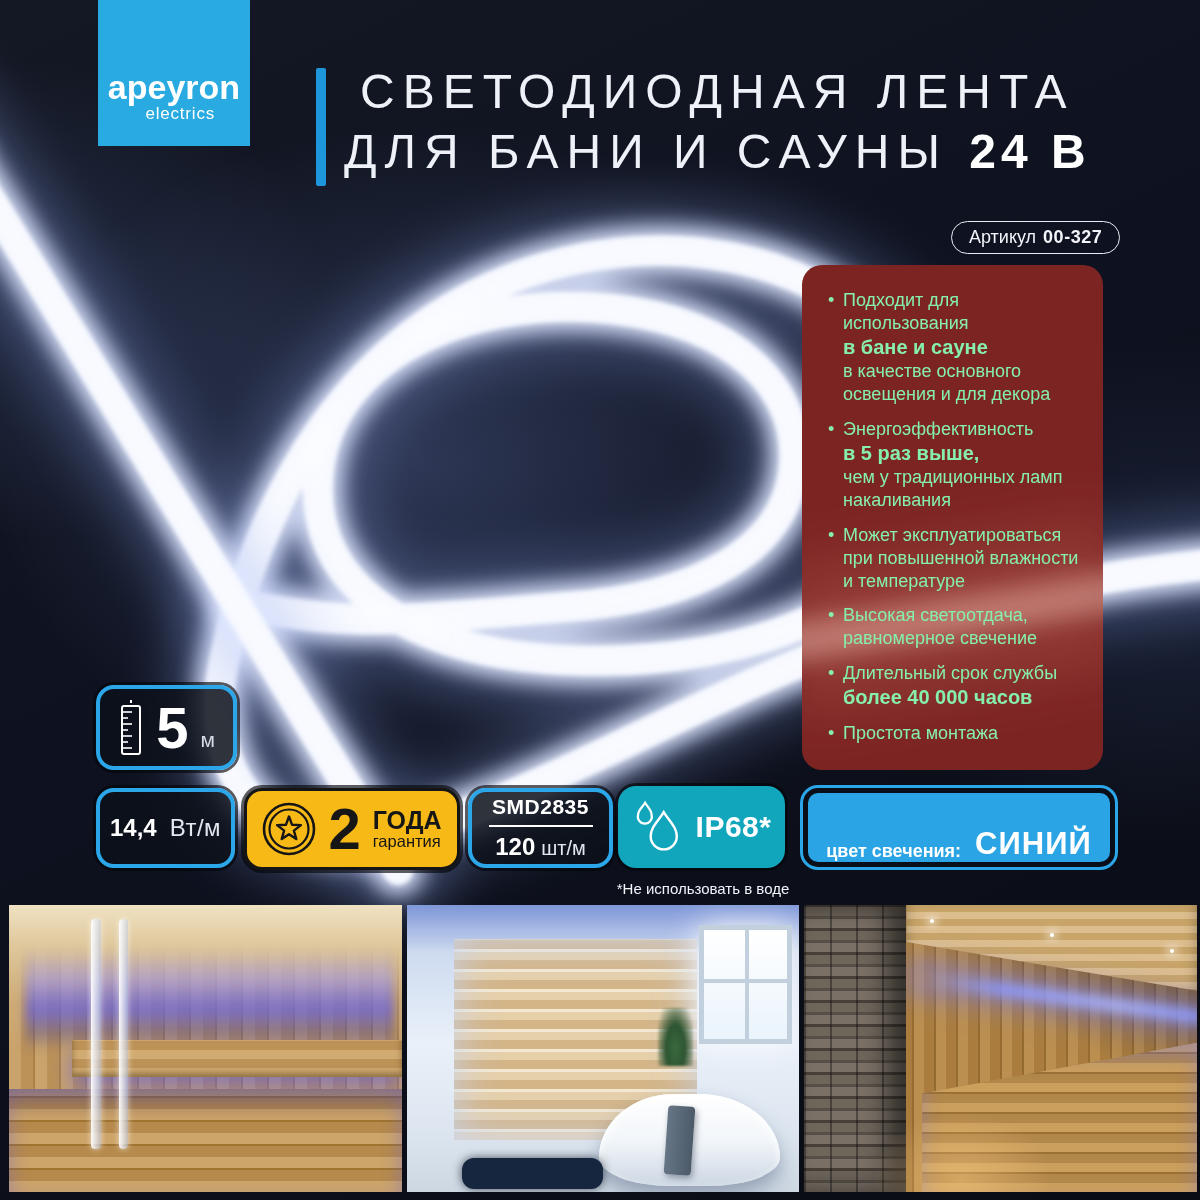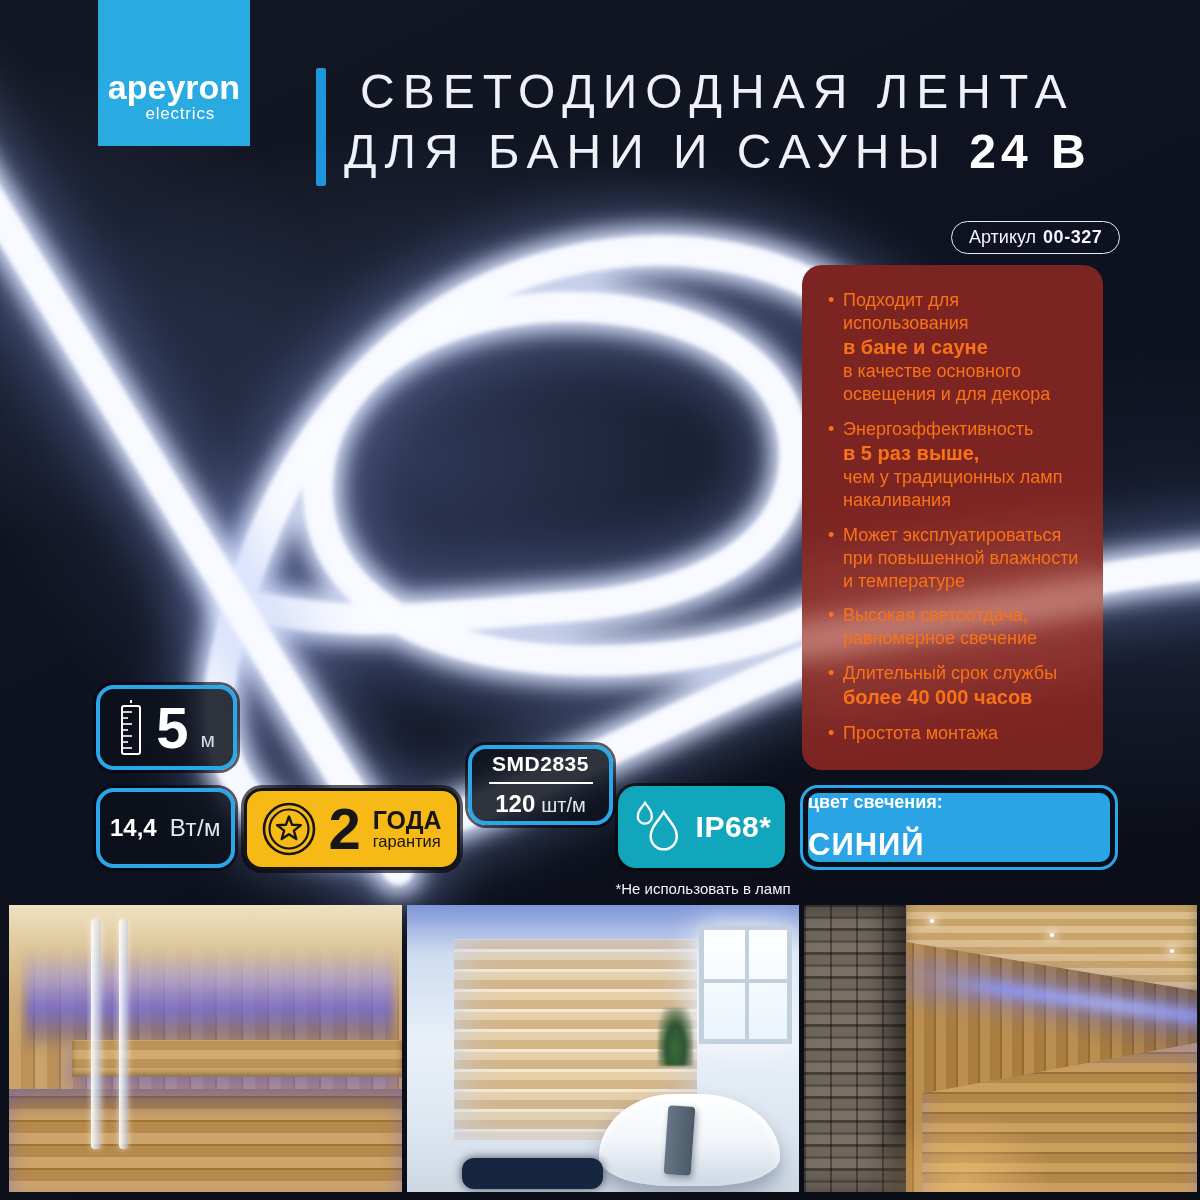--- a/index.html
+++ b/index.html
@@ -30,52 +30,52 @@
   .article .num{font-weight:800;letter-spacing:.5px;}
   
   .features{position:absolute;left:802px;top:265px;width:301px;height:505px;z-index:3;box-sizing:border-box;
             background:#7C2422;border-radius:20px;overflow:hidden;padding:24px 20px 16px 26px;}
   .features::before{content:"";position:absolute;left:-20px;right:-20px;top:318px;height:66px;z-index:1;
             background:linear-gradient(180deg,rgba(255,205,190,0) 0%,rgba(255,210,195,0.40) 40%,rgba(255,220,205,0.44) 60%,rgba(255,205,190,0) 100%);
             transform:rotate(-9deg);filter:blur(9px);}
   .features::after{content:"";position:absolute;left:-20px;right:-20px;top:276px;height:150px;z-index:1;
             background:rgba(255,170,150,0.15);transform:rotate(-9deg);filter:blur(26px);}
   .features ul{position:relative;z-index:2;list-style:none;margin:0;padding:0;}
-  .features li{position:relative;padding-left:15px;margin-bottom:12px;font-size:18px;line-height:1.27;color:#f97316;}
+  .features li{position:relative;padding-left:15px;margin-bottom:12px;font-size:18px;line-height:1.27;color:#86efac;}
   .features li::before{content:"•";position:absolute;left:0;top:0;}
   .f-t1,.f-b,.f-t2{display:block;}
   .f-b{font-weight:800;font-size:20px;}
   
   .spec{position:absolute;z-index:3;box-sizing:border-box;display:flex;align-items:center;justify-content:center;
         border-radius:18px;}
   .blue{border:4px solid #2BA6E8;background:rgba(12,16,26,0.85);box-shadow:0 0 0 3px rgba(4,6,10,0.65);}
   .b-length{left:96px;top:685px;width:141px;height:85px;gap:12px;}
   .b-length .val{font-size:58px;font-weight:800;line-height:1;}
   .b-length .unit{font-size:21px;font-weight:400;color:#d7dde7;margin-top:24px;}
   .b-power{left:96px;top:788px;width:139px;height:80px;gap:13px;}
   .b-power .val{font-size:24px;font-weight:800;}
   .b-power .unit{font-size:24px;font-weight:300;color:#e3e8ef;letter-spacing:.5px;}
   .b-warranty{left:244px;top:788px;width:216px;height:82px;background:#F7B916;border:3px solid #151515;
               box-shadow:0 0 0 3px rgba(4,6,10,0.65);color:#161616;gap:12px;}
   .b-warranty .val{font-size:58px;font-weight:800;line-height:.9;}
   .b-warranty .col{display:flex;flex-direction:column;line-height:1.05;}
   .b-warranty .u1{font-size:25px;font-weight:700;}
   .b-warranty .u2{font-size:16.5px;font-weight:400;}
-  .b-led{left:468px;top:745px;width:145px;height:80px;flex-direction:column;gap:0;}
+  .b-led{left:468px;top:788px;width:145px;height:80px;flex-direction:column;gap:0;}
   .b-led .chip{font-size:21px;font-weight:800;letter-spacing:.5px;}
   .b-led .div{width:104px;height:2px;background:#fff;margin:6px 0;}
   .b-led .row{display:flex;align-items:baseline;gap:6px;}
   .b-led .dv{font-size:24px;font-weight:800;}
   .b-led .du{font-size:20px;font-weight:300;color:#e3e8ef;}
   .b-ip{left:618px;top:786px;width:167px;height:82px;background:#12A6BC;gap:8px;box-shadow:0 0 0 3px rgba(4,6,10,0.65);}
   .b-ip .val{font-size:30px;font-weight:800;letter-spacing:.5px;}
   .ip-note{position:absolute;left:607px;top:880px;width:192px;z-index:3;font-size:15px;color:#f2f5fa;text-align:center;}
   .b-color{left:800px;top:785px;width:318px;height:85px;border:3px solid #2BA6E8;background:#0a0e18;padding:5px;}
-  .b-color .inner{width:100%;height:100%;border-radius:10px;background:#2AA4E4;display:flex;flex-direction:column;
-                  align-items:flex-start;justify-content:center;gap:14px;}
+  .b-color .inner{width:100%;height:100%;border-radius:10px;background:#2AA4E4;display:flex;flex-direction:row;
+                  align-items:flex-end;justify-content:center;gap:14px;}
   .b-color .lab{font-size:18px;font-weight:700;}
   .b-color .val{font-size:31px;font-weight:800;letter-spacing:1px;}
   
   .photos{position:absolute;left:9px;top:905px;width:1188px;height:287px;z-index:4;display:flex;gap:5px;}
   .photo{position:relative;flex:1 1 0;overflow:hidden;background:#201a12;}
   .photo>div{position:absolute;}
   .p1-wall{inset:0;background:
       linear-gradient(180deg,#efe2c2 0%,#dfc89c 14%,rgba(220,195,150,0.25) 34%,rgba(0,0,0,0) 50%),
       repeating-linear-gradient(90deg,#c9a36b 0 12px,#bc9258 12px 24px,#aa8149 24px 26px);}
   .p1-glow{left:4%;right:2%;top:15%;height:36%;filter:blur(5px);background:
@@ -257,21 +257,21 @@
   </div>
 
   <div class="spec b-ip">
     <svg width="56" height="60" viewBox="0 0 60 64">
       <path d="M14 6 C17 11 21 14 21 19 A7.5 7.5 0 1 1 6.5 19 C6.5 14 11 11 14 6 Z" fill="none" stroke="#fff" stroke-width="2.4"></path>
       <path d="M34 16 C40 26 48 32 48 42 A14 14 0 1 1 20 42 C20 32 28 26 34 16 Z" fill="none" stroke="#fff" stroke-width="2.6"></path>
     </svg>
     <span class="val">IP68*</span>
   </div>
 
-  <div class="ip-note">*Не использовать в ламп</div>
+  <div class="ip-note">*Не использовать в воде</div>
 
   <div class="spec b-color">
     <div class="inner">
       <span class="lab">цвет свечения:</span>
       <span class="val">СИНИЙ</span>
     </div>
   </div>
 
   <div class="photos">
     <figure class="photo" style="margin:0">

